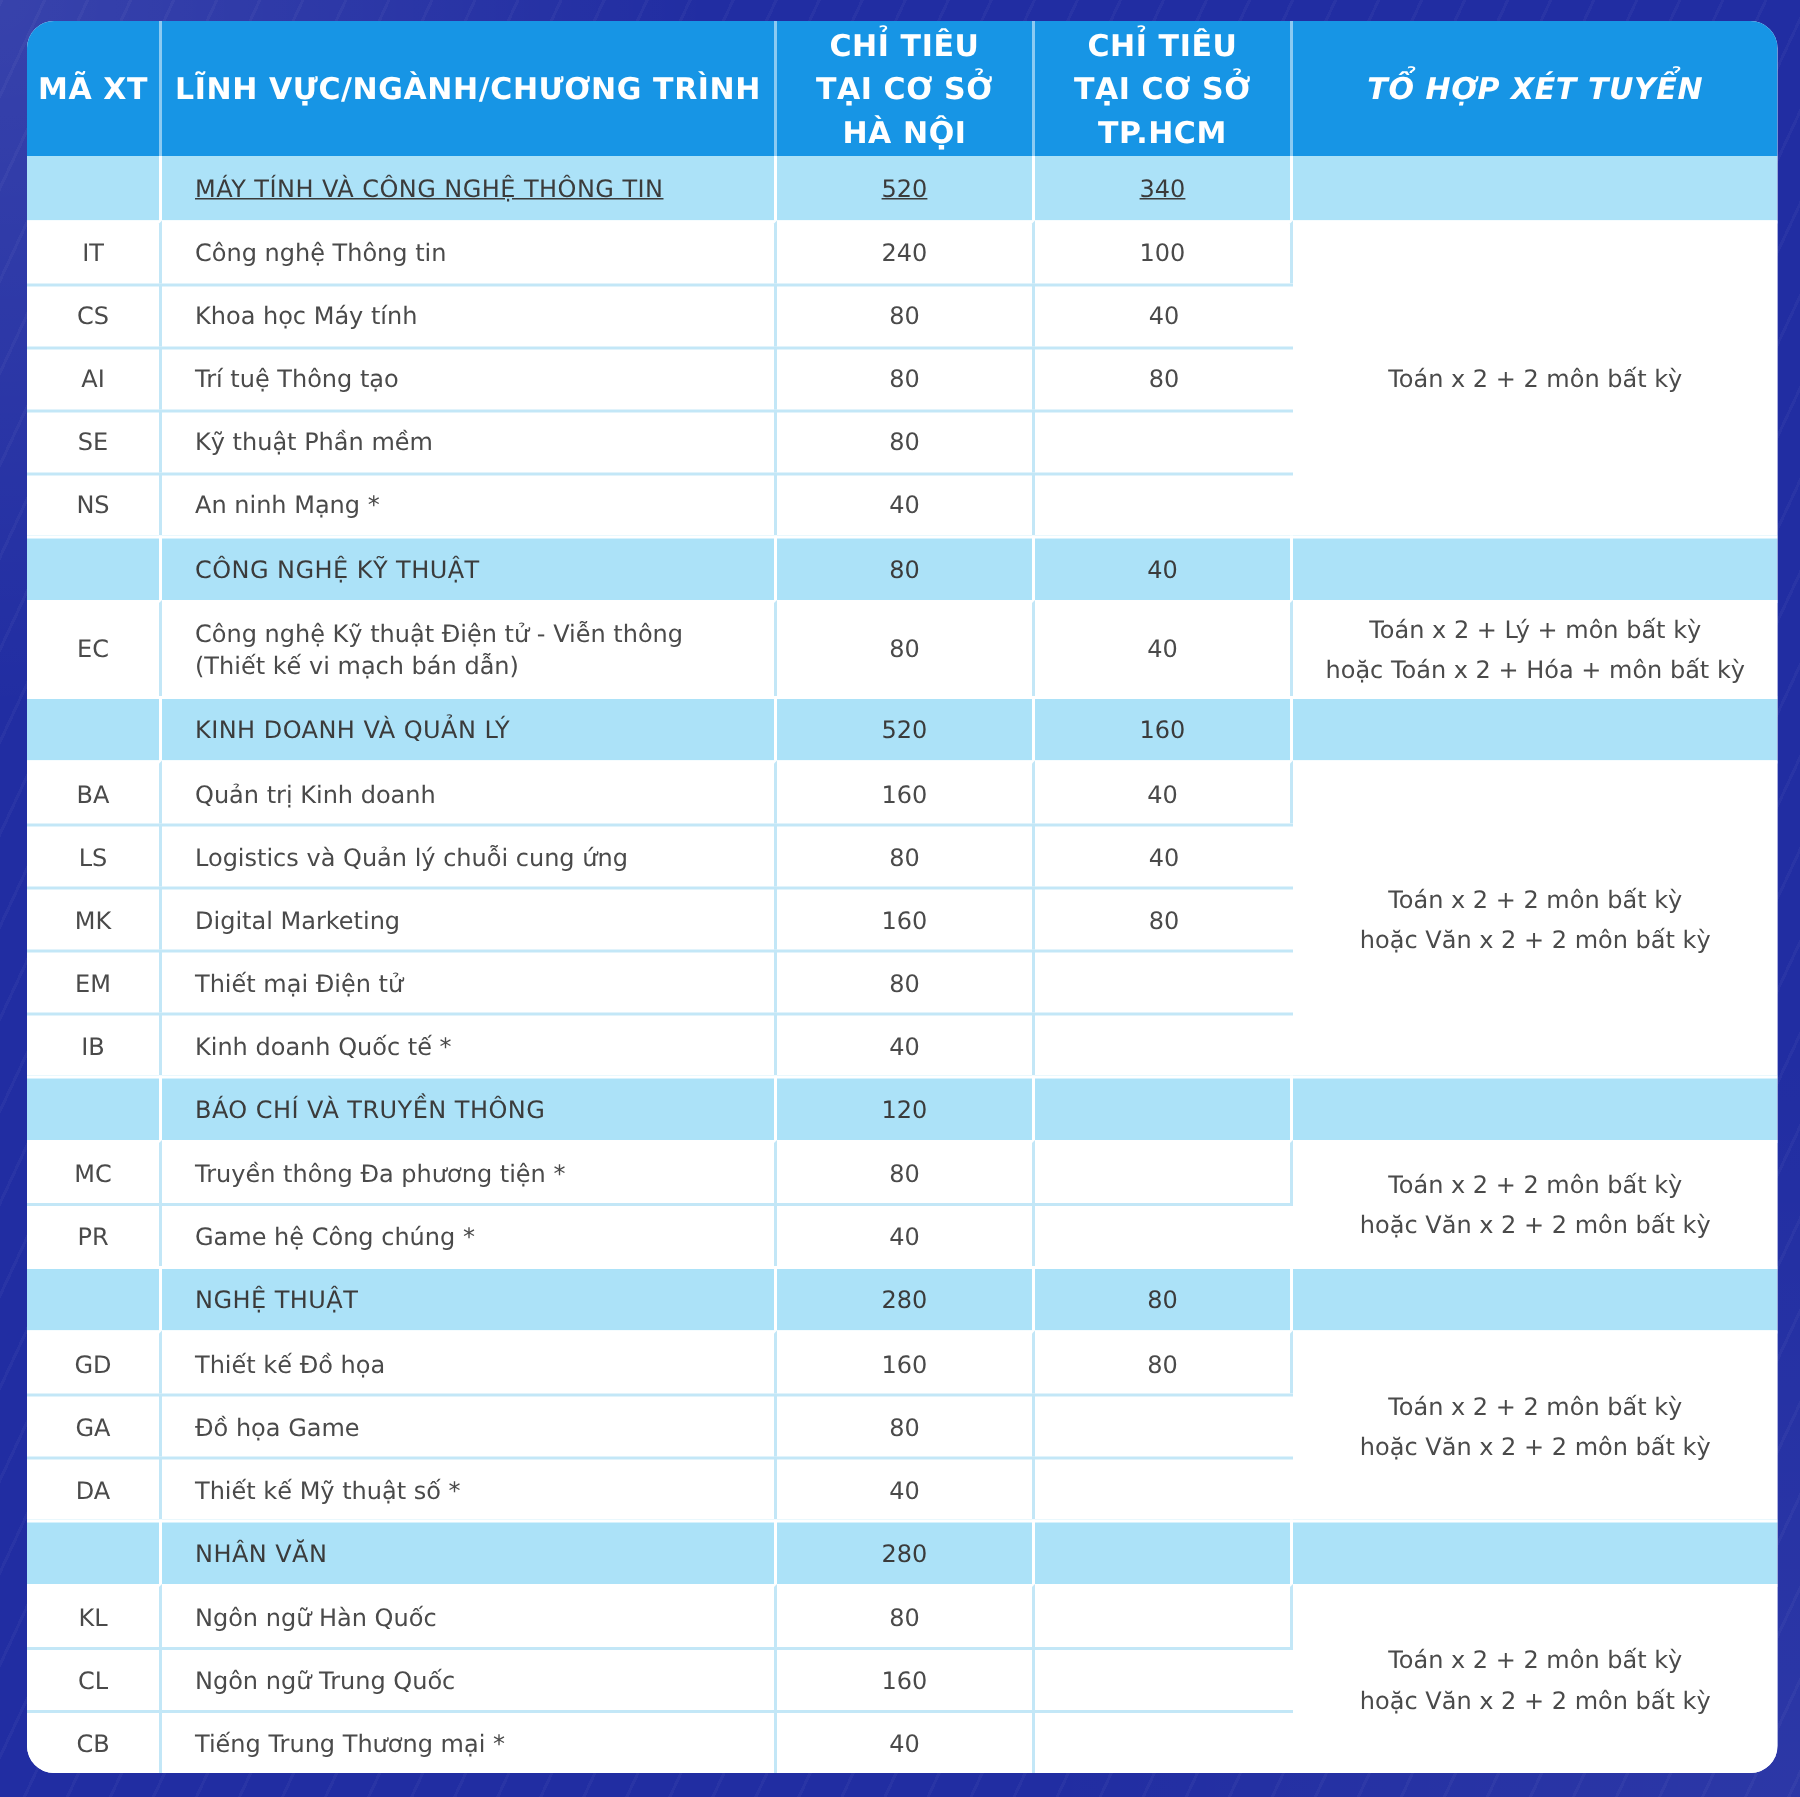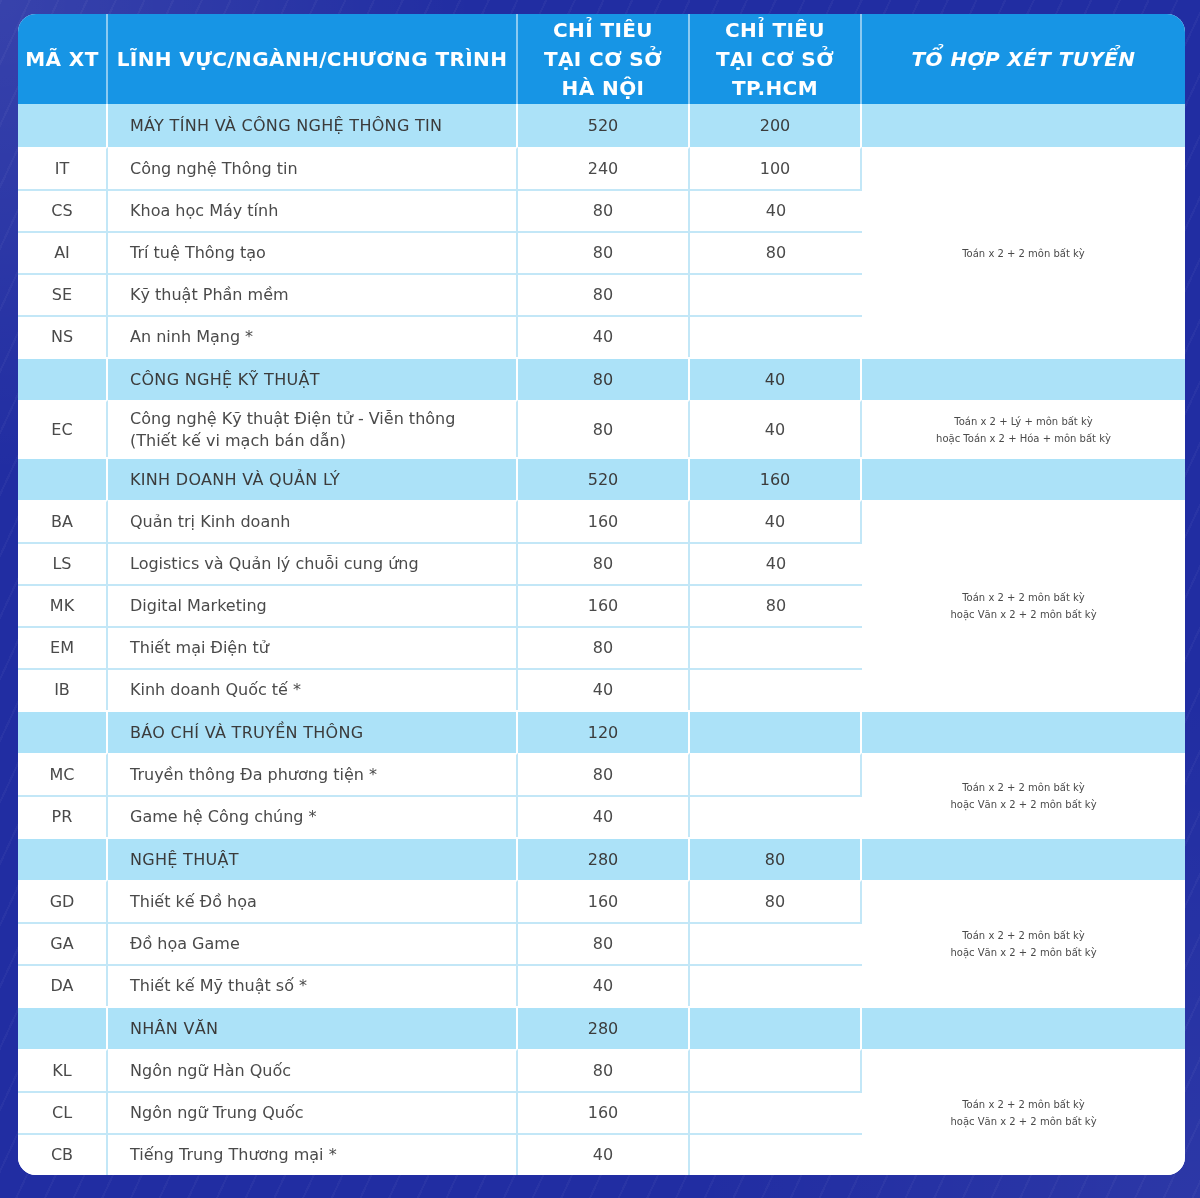--- a/index.html
+++ b/index.html
@@ -60,29 +60,29 @@
   td {
     background: #ffffff;
     color: var(--body-text, #4a4a4a);
     font-size: 16px;
     text-align: center;
     border-right: 2px solid var(--grid-line, #c3e7f7);
     border-top: 2px solid var(--grid-line, #cfecfa);
     line-height: 1.35;
   }
   td:last-child { border-right: none; }
-  tbody tr:first-child td { border-top: none; }
+  tbody tr:first-child td { border-top: none; text-decoration: underline; }
   td.name {
     text-align: left;
     padding: 6px 12px 6px 22px;
     white-space: pre-line;
   }
   td.combination {
     white-space: pre-line;
-    font-size: 10px;
+    font-size: 16px;
     line-height: 1.7;
     padding: 4px 8px;
   }
   tr.section td {
     background: var(--section-bg, #ace2f8);
     color: #3b3b3b;
     border-right-color: #ffffff;
     border-top-color: #ffffff;
   }
   tr.section td.name { letter-spacing: 0.3px; }
@@ -111,21 +111,21 @@
 TẠI CƠ SỞ
 TP.HCM</th>
         <th>TỔ HỢP XÉT TUYỂN</th>
       </tr>
     </thead>
     <tbody>
         <tr class="section">
           <td class="code"></td>
           <td class="name">MÁY TÍNH VÀ CÔNG NGHỆ THÔNG TIN</td>
           <td class="quota">520</td>
-          <td class="quota">200</td>
+          <td class="quota">340</td>
           <td class="combination"></td>
         </tr>
         <tr class="program">
           <td class="code">IT</td>
           <td class="name">Công nghệ Thông tin</td>
           <td class="quota">240</td>
           <td class="quota">100</td>
           <td class="combination" rowspan="5">Toán x 2 + 2 môn bất kỳ</td>
         </tr>
         <tr class="program">

